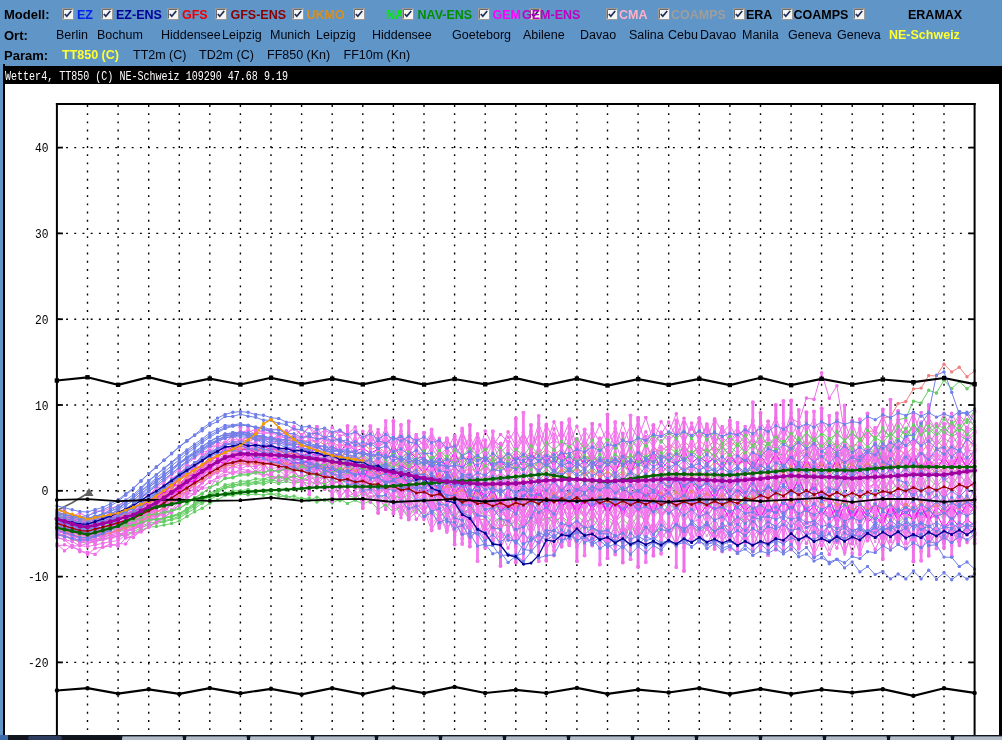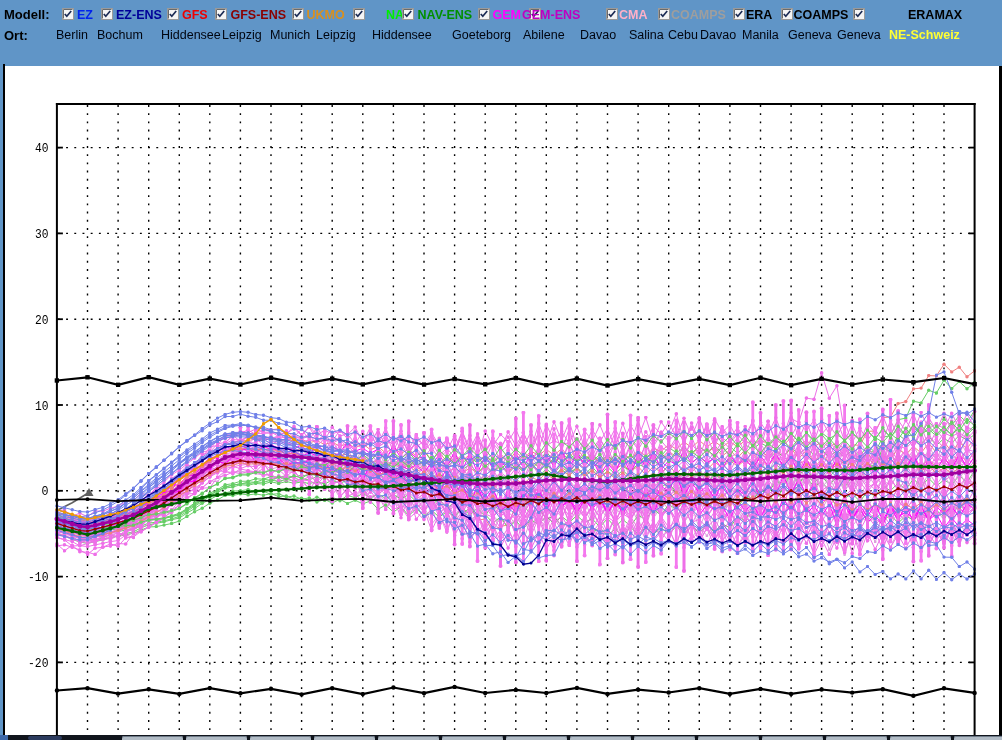--- a/index.html
+++ b/index.html
@@ -316,21 +316,32 @@
         <span class="c" style="left:523px">Abilene</span>
         <span class="c" style="left:580px">Davao</span>
         <span class="c" style="left:629px">Salina</span>
         <span class="c" style="left:668px">Cebu</span>
         <span class="c" style="left:700px">Davao</span>
         <span class="c" style="left:742px">Manila</span>
         <span class="c" style="left:788px">Geneva</span>
         <span class="c" style="left:837px">Geneva</span>
         <span class="c" style="left:889px;color:#FFFF33;font-weight:bold">NE-Schweiz</span>
       </div>
+<div class="row" style="top:47.5px">
+        <span class="lbl" style="left:4px">Param:</span>
+        <span class="c" style="left:62px;color:#FFFF33;font-weight:bold">TT850 (C)</span>
+        <span class="c" style="left:133px">TT2m (C)</span>
+        <span class="c" style="left:199px">TD2m (C)</span>
+        <span class="c" style="left:267px">FF850 (Kn)</span>
+        <span class="c" style="left:343.5px">FF10m (Kn)</span>
+      </div>
 </div>
+<div id="bbar"><svg width="400" height="18">
+        <text x="5" y="13.5" font-family="Liberation Mono" font-size="13" textLength="283" lengthAdjust="spacingAndGlyphs" fill="#fff">Wetter4, TT850 (C) NE-Schweiz 109290 47.68 9.19</text>
+      </svg></div>
 <div id="ledge"></div>
     <div id="lline"></div>
     <div id="rline"></div>
 <div id="task">
       <div class="tb" style="left:122px"></div>
       <div class="tb" style="left:186px"></div>
       <div class="tb" style="left:250px"></div>
       <div class="tb" style="left:314px"></div>
       <div class="tb" style="left:378px"></div>
       <div class="tb" style="left:442px"></div>

